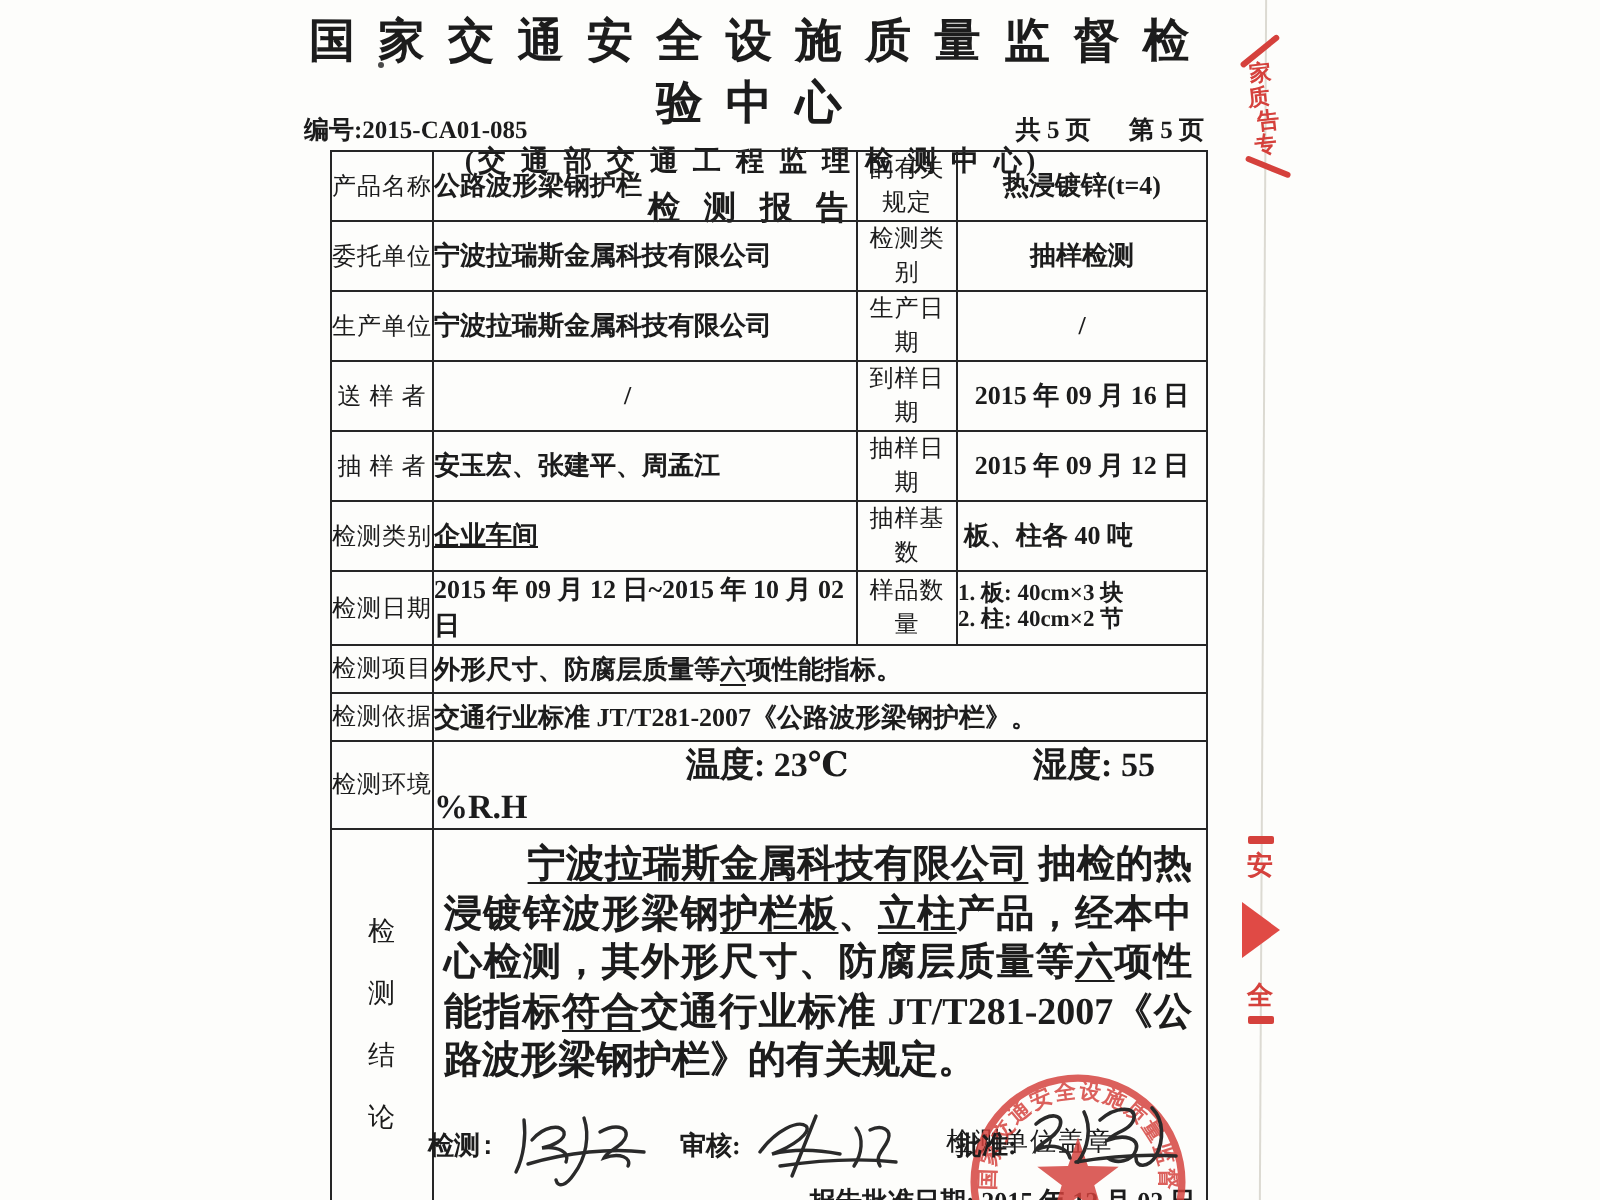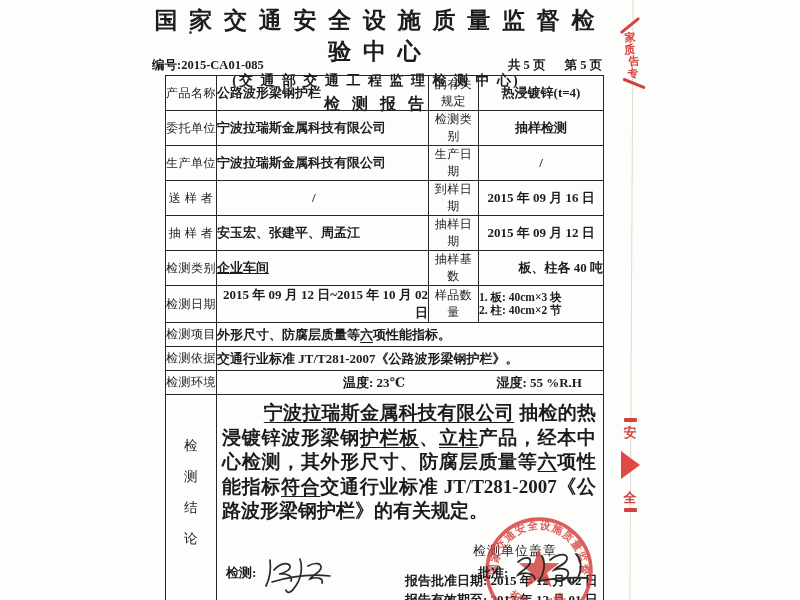--- a/index.html
+++ b/index.html
@@ -14,26 +14,26 @@
   .meta{position:absolute;left:152px;top:57px;width:450px;display:flex;justify-content:space-between;
     font-size:12.5px;font-weight:bold;}
   .meta .pg span{margin-left:16px;}
 
   
   table.rep{position:absolute;left:165px;top:75px;border-collapse:collapse;table-layout:fixed;width:438px;}
   table.rep td{border:1.6px solid #262626;padding:0;vertical-align:middle;overflow:hidden;}
   td.lbl{text-align:center;font-size:12px;letter-spacing:0.5px;}
   td.val{font-weight:bold;font-size:13px;padding-left:5px;}
   td.ctr{text-align:center;padding-left:0;}
-  .fs12{font-size:12.3px;text-align:right;}
+  .fs12{font-size:12.3px;}
   .tr1{height:27px}.tr2{height:28px}.tr3{height:22px}.tr4{height:20px}.tr5{height:24px}
   .tr6{height:23px}.tr7{height:29px}.tr8{height:24px}.tr9{height:24px}.tr10{height:24px}.tr11{height:230px}
   .qty{font-size:11.5px;line-height:13px;font-weight:bold;padding-left:3px;}
   .place{padding-left:28px;text-decoration:underline;}
-  .env-cell{font-weight:bold;font-size:13px;}
+  .env-cell{font-weight:bold;font-size:17px;}
   .env-cell .t{margin-left:126px;}
   .env-cell .h{margin-left:88px;}
   .u{text-decoration:underline;text-underline-offset:3px;}
 
   
   td.concl-lbl{font-size:13.5px;}
   .vstack{display:flex;flex-direction:column;align-items:center;gap:13px;padding-bottom:34px;}
   td.concl-cell{position:relative;}
   .concl-text{position:absolute;left:5px;right:7px;top:6px;font-size:19px;font-weight:bold;
     line-height:24.5px;text-align:justify;text-indent:2.2em;}
@@ -188,29 +188,41 @@
               <textPath href="#arcBot" startOffset="4">报告专用章</textPath>
             </text>
           </svg>
         </div>
       </td>
     </tr>
   </tbody>
     </table>
 
   <div class="sig-row">
-    <div class="sig-g" style="left:226px;">
+    <div class="sig-g" style="left:214px;font-family:Liberation Mono, monospace;">
       <span class="sl">检测:</span>
       <svg class="sig-svg" width="92" height="44" viewBox="0 0 92 44">
         <g fill="none" stroke="#2a2a2a" stroke-width="1.7" stroke-linecap="round">
           <path d="M12 8 C13 16 12 26 8 34"></path>
           <path d="M16 18 C22 11 30 10 32 14 C33 18 26 21 21 22 C29 21 35 24 33 29"></path>
           <path d="M42 7 C45 16 43 27 37 35 C33 41 29 42 28 38"></path>
           <path d="M50 14 C57 10 64 11 63 16 C62 21 54 23 52 27 C60 24 66 27 64 31"></path>
           <path d="M14 30 C34 24 56 22 72 24"></path>
+        </g>
+      </svg>
+    </div>
+    <div class="sig-g" style="left:340px;">
+      <span class="sl">审核:</span>
+      <svg class="sig-svg" width="92" height="44" viewBox="0 0 92 44">
+        <g fill="none" stroke="#2a2a2a" stroke-width="1.7" stroke-linecap="round">
+          <path d="M8 24 C16 13 27 8 31 11 C34 14 25 21 14 25 C26 22 38 23 48 25"></path>
+          <path d="M36 6 L24 36"></path>
+          <path d="M56 12 C60 17 59 25 55 31"></path>
+          <path d="M63 13 C69 10 74 13 72 18 C70 23 65 26 68 31"></path>
+          <path d="M18 31 C38 28 58 27 76 29"></path>
         </g>
       </svg>
     </div>
     <div class="sig-g" style="left:478px;justify-content:center;">
       <span class="sl">批准:</span>
       <svg class="sig-svg" width="96" height="46" viewBox="0 0 96 46" style="margin-top:-6px">
         <g fill="none" stroke="#2a2a2a" stroke-width="1.8" stroke-linecap="round">
           <path d="M8 16 C15 10 22 11 20 17 C18 23 10 25 8 29 C16 25 24 28 25 33"></path>
           <path d="M32 10 C36 18 34 28 29 35"></path>
           <path d="M40 14 C48 7 58 7 57 13 C56 19 47 20 44 24 C52 21 60 23 58 29 C56 35 48 36 44 33"></path>

